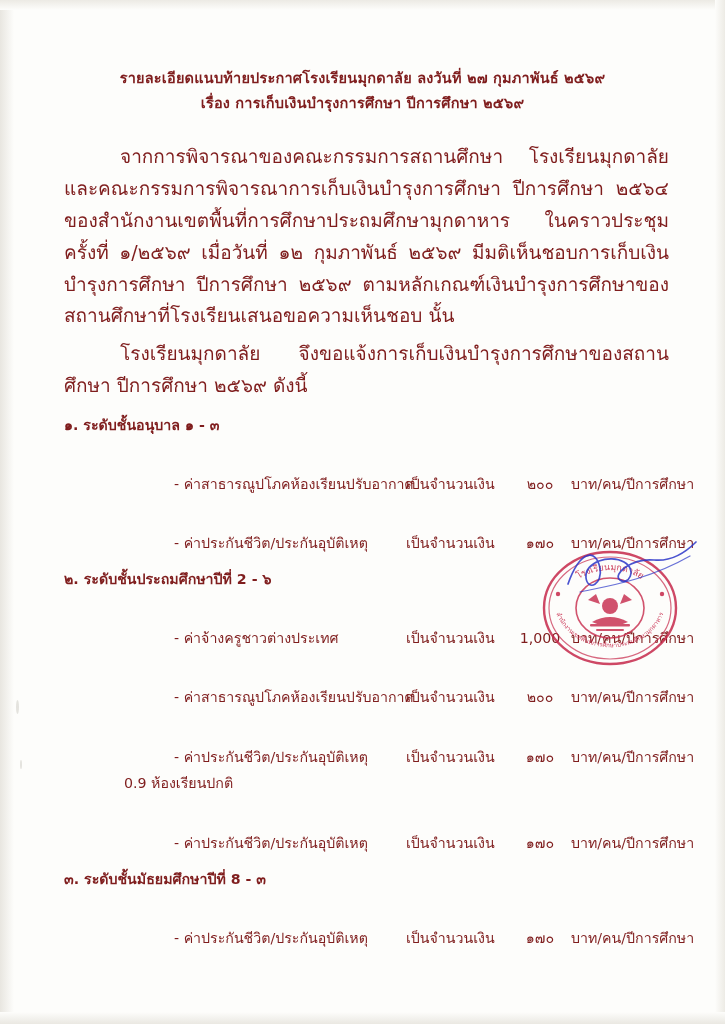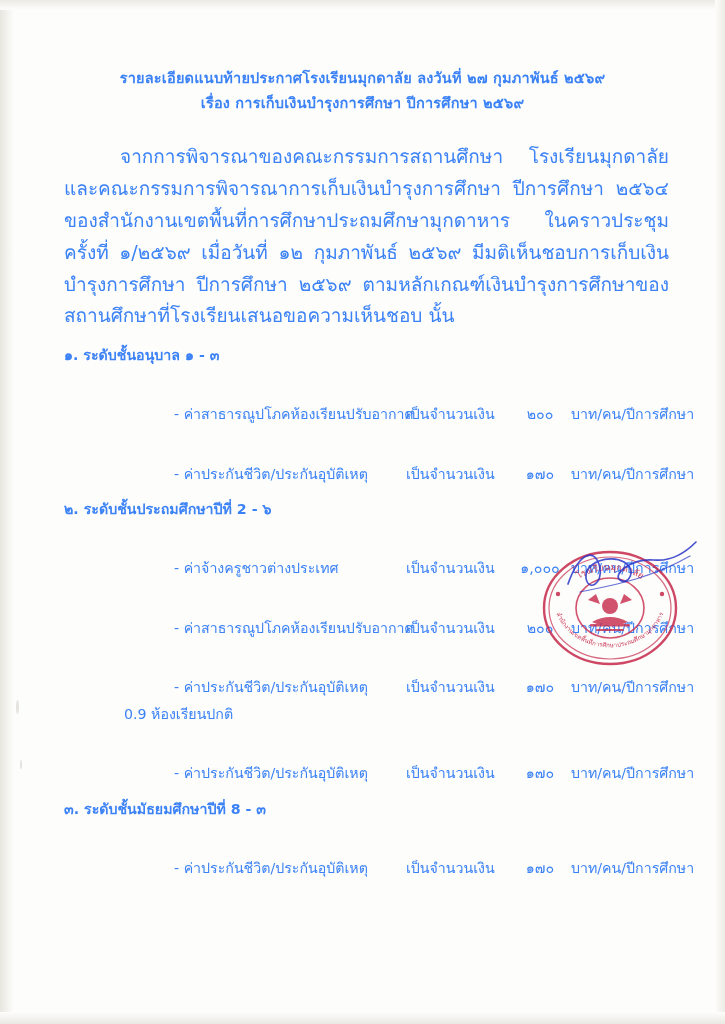--- a/index.html
+++ b/index.html
@@ -44,21 +44,21 @@
     left: 0; right: 0; bottom: 0;
     height: 12px;
     background: linear-gradient(to top, #eae8e2, #fdfdfb);
     pointer-events: none;
   }
   .doc {
     position: absolute;
     left: 0; top: 0;
     width: 725px;
     height: 1024px;
-    color: #3b82f6;
+    color: #7f1d1d;
   }
   .title-block {
     text-align: center;
     margin-top: 68px;
   }
   .title-line-1 {
     font-size: 14.5px;
     font-weight: bold;
     letter-spacing: 0.2px;
     line-height: 1.5;
@@ -163,20 +163,21 @@
 
   <div class="doc">
 
     <div class="title-block">
       <div class="title-line-1">รายละเอียดแนบท้ายประกาศโรงเรียนมุกดาลัย ลงวันที่ ๒๗ กุมภาพันธ์ ๒๕๖๙</div>
       <div class="title-line-2">เรื่อง การเก็บเงินบำรุงการศึกษา ปีการศึกษา ๒๕๖๙</div>
     </div>
 
     <div class="body-block">
       <div class="para">จากการพิจารณาของคณะกรรมการสถานศึกษา โรงเรียนมุกดาลัย และคณะกรรมการพิจารณาการเก็บเงินบำรุงการศึกษา ปีการศึกษา ๒๕๖๔ ของสำนักงานเขตพื้นที่การศึกษาประถมศึกษามุกดาหาร ในคราวประชุมครั้งที่ ๑/๒๕๖๙ เมื่อวันที่ ๑๒ กุมภาพันธ์ ๒๕๖๙ มีมติเห็นชอบการเก็บเงินบำรุงการศึกษา ปีการศึกษา ๒๕๖๙ ตามหลักเกณฑ์เงินบำรุงการศึกษาของสถานศึกษาที่โรงเรียนเสนอขอความเห็นชอบ นั้น</div>
+      <div class="para p2">โรงเรียนมุกดาลัย จึงขอแจ้งการเก็บเงินบำรุงการศึกษาของสถานศึกษา ปีการศึกษา ๒๕๖๙ ดังนี้</div>
     </div>
 
     <div class="section">
       <div class="section-head">๑. ระดับชั้นอนุบาล ๑ - ๓</div>
       <div class="item-row">
         <span class="item-label">- ค่าสาธารณูปโภคห้องเรียนปรับอากาศ</span>
         <span class="item-mid">เป็นจำนวนเงิน</span>
         <span class="item-amount">๒๐๐</span>
         <span class="item-unit">บาท/คน/ปีการศึกษา</span>
       </div>
@@ -186,21 +187,21 @@
         <span class="item-amount">๑๗๐</span>
         <span class="item-unit">บาท/คน/ปีการศึกษา</span>
       </div>
     </div>
 
     <div class="section">
       <div class="section-head">๒. ระดับชั้นประถมศึกษาปีที่ 2 - ๖</div>
       <div class="item-row">
         <span class="item-label">- ค่าจ้างครูชาวต่างประเทศ</span>
         <span class="item-mid">เป็นจำนวนเงิน</span>
-        <span class="item-amount">๑,๐๐๐</span>
+        <span class="item-amount">1,000</span>
         <span class="item-unit">บาท/คน/ปีการศึกษา</span>
       </div>
       <div class="item-row">
         <span class="item-label">- ค่าสาธารณูปโภคห้องเรียนปรับอากาศ</span>
         <span class="item-mid">เป็นจำนวนเงิน</span>
         <span class="item-amount">๒๐๐</span>
         <span class="item-unit">บาท/คน/ปีการศึกษา</span>
       </div>
       <div class="item-row">
         <span class="item-label">- ค่าประกันชีวิต/ประกันอุบัติเหตุ</span>

